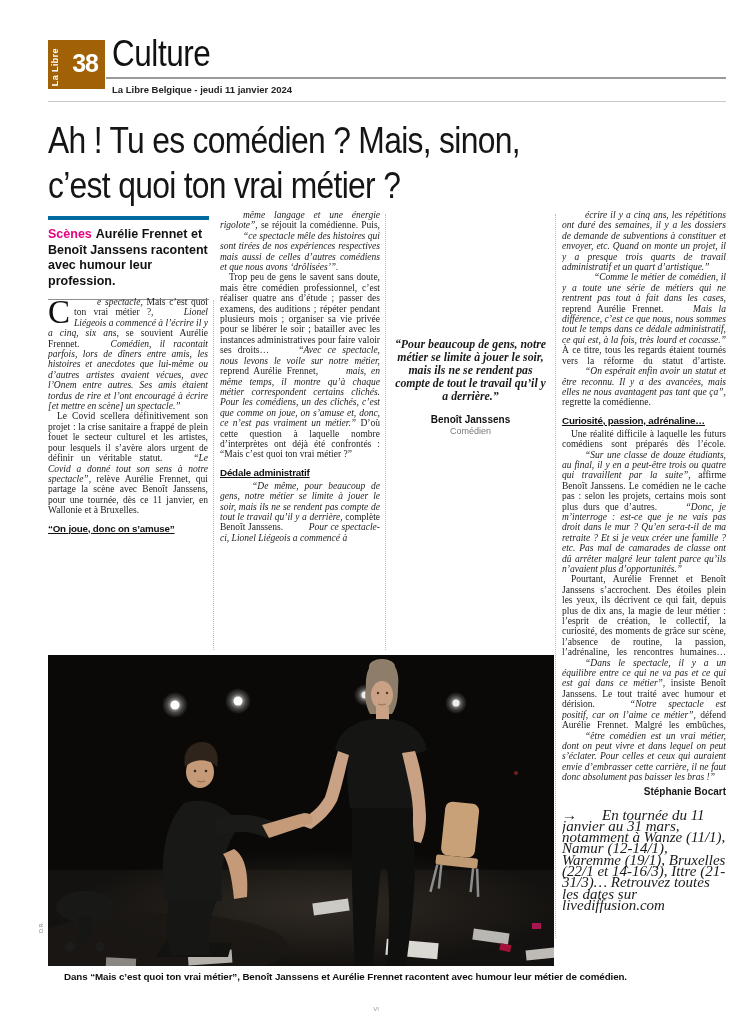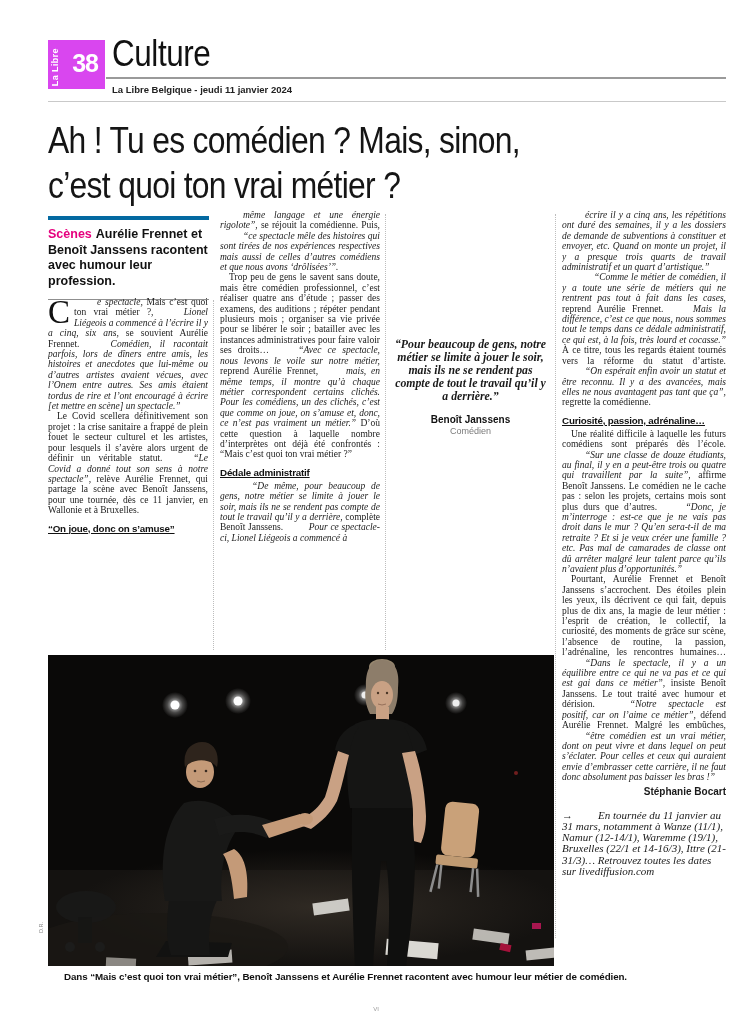--- a/index.html
+++ b/index.html
@@ -1,20 +1,20 @@
 <!DOCTYPE html>
 <html lang="fr"><head>
 <meta charset="utf-8">
 <style>
   html,body{margin:0;padding:0;background:#ffffff;}
   .page{position:relative;width:752px;height:1023px;background:#fff;overflow:hidden;
         font-family:"Liberation Serif","DejaVu Serif",serif;color:#1a1a1a;}
 
   
-  .brand-box{position:absolute;left:48px;top:40px;width:57px;height:49px;background:#d946ef;}
+  .brand-box{position:absolute;left:48px;top:40px;width:57px;height:49px;background:#a16207;}
   .brand-vert{position:absolute;left:2px;bottom:3px;color:#fff;
       font:bold 9px "Liberation Sans","DejaVu Sans",sans-serif;letter-spacing:.4px;
       writing-mode:vertical-rl;transform:rotate(180deg);}
   .page-num{position:absolute;right:7px;top:9px;color:#fff;
       font:bold 25px "Liberation Sans","DejaVu Sans",sans-serif;letter-spacing:-1px;}
   .section-title{position:absolute;left:112px;top:34px;
       font:400 37px/40px "Liberation Sans","DejaVu Sans",sans-serif;color:#111;
       letter-spacing:-.5px;transform:scaleX(.85);transform-origin:left top;}
   .rule-culture{position:absolute;left:106px;top:77px;width:620px;height:2px;background:#9a9a9a;}
   .edition-line{position:absolute;left:112px;top:84px;
@@ -43,21 +43,21 @@
   .col p{margin:0;text-indent:9px;}
   .col p.cont,.col p.first{text-indent:0;}
   .it{font-style:italic;padding-left:23px;}
   .dropcap{float:left;font-size:33px;line-height:28px;padding:1px 4px 0 0;color:#111;}
   .col h3{margin:7px 0 3px 0;
       font:bold 9.8px/11px "Liberation Sans","DejaVu Sans",sans-serif;
       letter-spacing:-.2px;color:#111;text-align:left;text-decoration:underline;}
   .byline{text-align:right !important;text-indent:0 !important;margin-top:3px !important;
       font:bold 10px "Liberation Sans","DejaVu Sans",sans-serif;}
   .note{font-style:italic;text-indent:0 !important;margin-top:13px !important;
-      font-size:11px;line-height:11.3px;text-align:left !important;}
+      font-size:15px;line-height:11.3px;text-align:left !important;}
   .note .arrow{font-style:normal;font-weight:bold;margin-right:2px;}
 
   
   .quote-block{position:absolute;left:391px;top:338px;width:159px;text-align:center;}
   .quote-text{font:bold italic 11.8px/13px "Liberation Serif","DejaVu Serif",serif;color:#1a1a1a;}
   .quote-author{margin-top:11px;font:bold 10px "Liberation Sans","DejaVu Sans",sans-serif;color:#111;text-align:center;}
   .quote-role{margin-top:1px;font:9px "Liberation Sans","DejaVu Sans",sans-serif;color:#7a7a7a;}
 
   
   .vsep{position:absolute;width:0;border-left:1px dotted #bdbdbd;}

